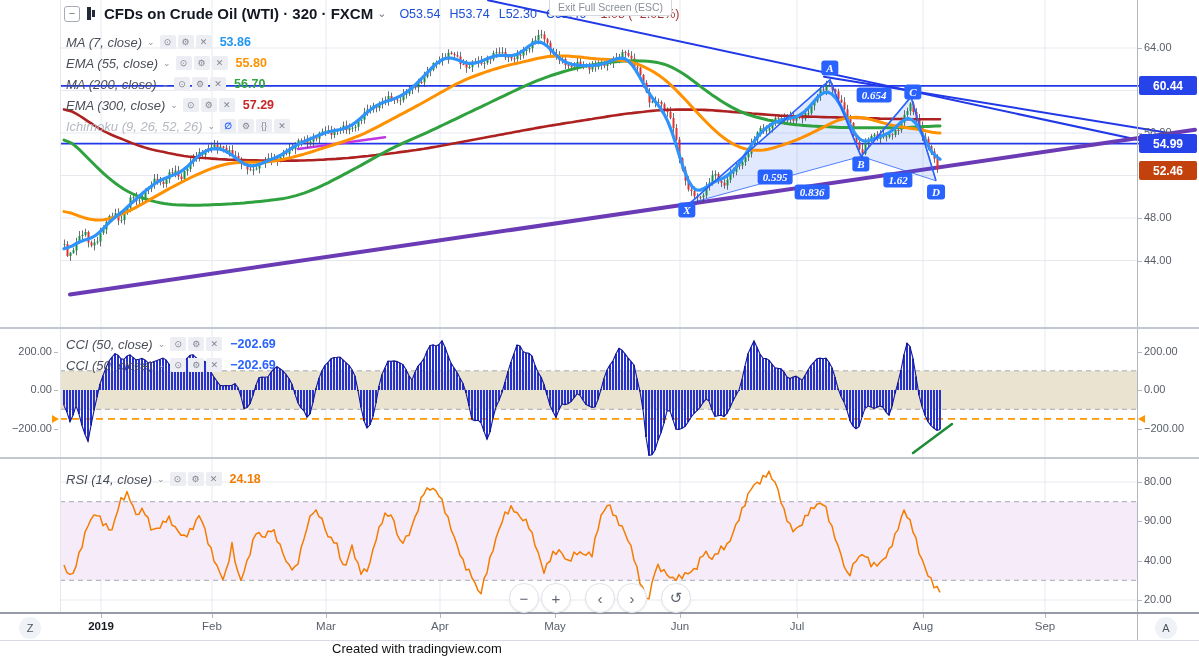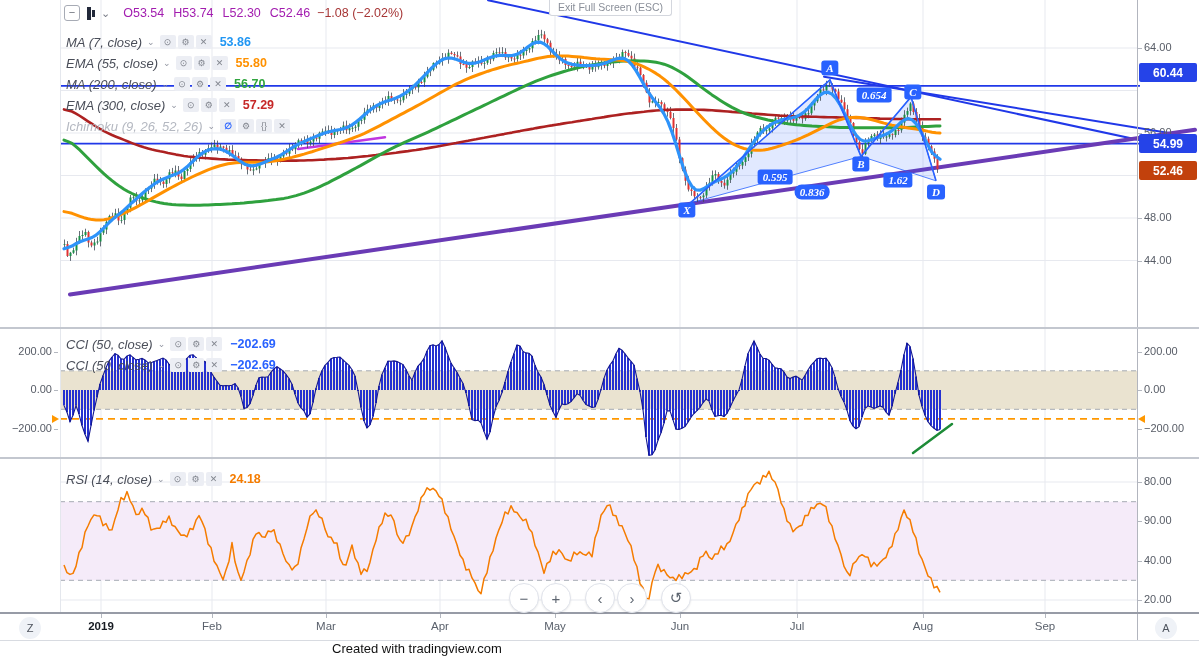--- a/index.html
+++ b/index.html
@@ -11,21 +11,21 @@
   .sep-thin{height:1px;background:#d8dbe1;}
   .v-border{position:absolute;top:0;width:1px;height:641px;background:#b2b5be;}
   .v-border-l{position:absolute;top:0;width:1px;height:613px;background:#e4e7ed;}
   
   #header{position:absolute;left:64px;top:5px;display:flex;align-items:center;gap:7px;white-space:nowrap;}
   .collapse-btn{width:14px;height:14px;border:1px solid #a7abb5;border-radius:3px;color:#6b7079;font-size:11px;line-height:12px;text-align:center;cursor:pointer;background:#fff;}
   .bars-ic{width:10px;height:15px;position:relative;}
   .bars-ic i{position:absolute;background:#22293a;}
   .title{font-size:15px;font-weight:bold;color:#131722;}
   .title-chev{font-size:11px;color:#787b86;margin-left:-3px;}
-  .ohlc{display:flex;gap:9px;font-size:12.5px;color:#a21caf;margin-left:6px;justify-content:flex-end;}
+  .ohlc{display:flex;gap:9px;font-size:12.5px;color:#1d4ed8;margin-left:6px;justify-content:flex-end;}
   .chg{font-size:12.5px;color:#a63535;}
   
   #tooltip{position:absolute;left:549px;top:0;padding:1px 8px 2px;border:1px solid #d4d7de;border-top:none;border-radius:0 0 3px 3px;background:#fff;font-size:10.5px;color:#8a8f99;}
   
   .lg-row{position:absolute;left:66px;display:flex;align-items:center;gap:5px;white-space:nowrap;height:18px;}
   .lg-name{font-size:13px;color:#4a4e59;font-style:italic;}
   .lg-name.muted{color:#b4b8c1;}
   .lg-chev{font-size:9px;color:#9094a0;}
   .icon-grp{display:flex;gap:2px;}
   .icon-btn{width:16px;height:14px;background:#eceef4;border-radius:2px;color:#82868f;font-size:9px;line-height:14px;text-align:center;cursor:pointer;}
@@ -130,20 +130,21 @@
   <div class="sep-h" style="top:457px"></div>
   <div class="sep-h sep-dark" style="top:612px"></div>
   <div class="sep-h sep-thin" style="top:640px"></div>
 
   <div id="header">
     <div class="collapse-btn">−</div>
     <div class="bars-ic">
         <i style="left:0;top:1px;width:4px;height:13px"></i>
         <i style="left:5px;top:4px;width:3px;height:7px"></i>
       </div>
+    <span class="title">CFDs on Crude Oil (WTI) · 320 · FXCM</span>
     <span class="title-chev">⌄</span>
     <span class="ohlc">
       <span>O53.54</span>
       <span>H53.74</span>
       <span>L52.30</span>
       <span>C52.46</span>
     </span>
     <span class="chg">−1.08 (−2.02%)</span>
   </div>
 
@@ -240,21 +241,21 @@
       <div class="y-tick" style="top: 345px;">200.00</div>
       <div class="y-tick-l" style="top: 345px;">200.00</div>
       <div class="y-tick" style="top: 383px;">0.00</div>
       <div class="y-tick-l" style="top: 383px;">0.00</div>
       <div class="y-tick" style="top: 422px;">−200.00</div>
       <div class="y-tick-l" style="top: 422px;">−200.00</div>
       <div class="y-tick" style="top: 475px;">80.00</div>
       <div class="y-tick" style="top: 514px;">90.00</div>
       <div class="y-tick" style="top: 554px;">40.00</div>
       <div class="y-tick" style="top: 593px;">20.00</div>
-      <div class="price-tag" style="top: 63px; background: rgb(37, 67, 232);">60.44</div>
+      <div class="price-tag" style="top: 76px; background: rgb(37, 67, 232);">60.44</div>
       <div class="price-tag" style="top: 134px; background: rgb(37, 67, 232);">54.99</div>
       <div class="price-tag" style="top: 161px; background: #c2410c;">52.46</div>
     </div>
   <div id="time-axis">
       <div class="month-lbl bold" style="left: 101px;">2019</div>
       <div class="month-tick" style="left: 101px;"></div>
       <div class="month-lbl" style="left: 212px;">Feb</div>
       <div class="month-tick" style="left: 212px;"></div>
       <div class="month-lbl" style="left: 326px;">Mar</div>
       <div class="month-tick" style="left: 326px;"></div>
@@ -271,21 +272,21 @@
       <div class="month-lbl" style="left: 1045px;">Sep</div>
       <div class="month-tick" style="left: 1045px;"></div>
     </div>
   <div id="overlays">
       <div class="pat-label" style="left: 687px; top: 210px;">X</div>
       <div class="pat-label" style="left: 830px; top: 68px;">A</div>
       <div class="pat-label" style="left: 861px; top: 164px;">B</div>
       <div class="pat-label" style="left: 913px; top: 92px;">C</div>
       <div class="pat-label" style="left: 936px; top: 192px;">D</div>
       <div class="pat-label" style="left: 775px; top: 177px;">0.595</div>
-      <div class="pat-label" style="left: 812px; top: 192px; border-radius: 7px;">0.836</div>
+      <div class="pat-label" style="left: 812px; top: 192px;">0.836</div>
       <div class="pat-label" style="left: 874px; top: 95px;">0.654</div>
       <div class="pat-label" style="left: 898px; top: 180px;">1.62</div>
     </div>
 
   <div class="nav-btn" style="left:524px;top:598px">−</div>
   <div class="nav-btn" style="left:556px;top:598px">+</div>
   <div class="nav-btn" style="left:600px;top:598px">‹</div>
   <div class="nav-btn" style="left:632px;top:598px">›</div>
   <div class="nav-btn" style="left:676px;top:598px">↺</div>
   <div class="mini-circle" style="left:30px;top:628px">Z</div>

